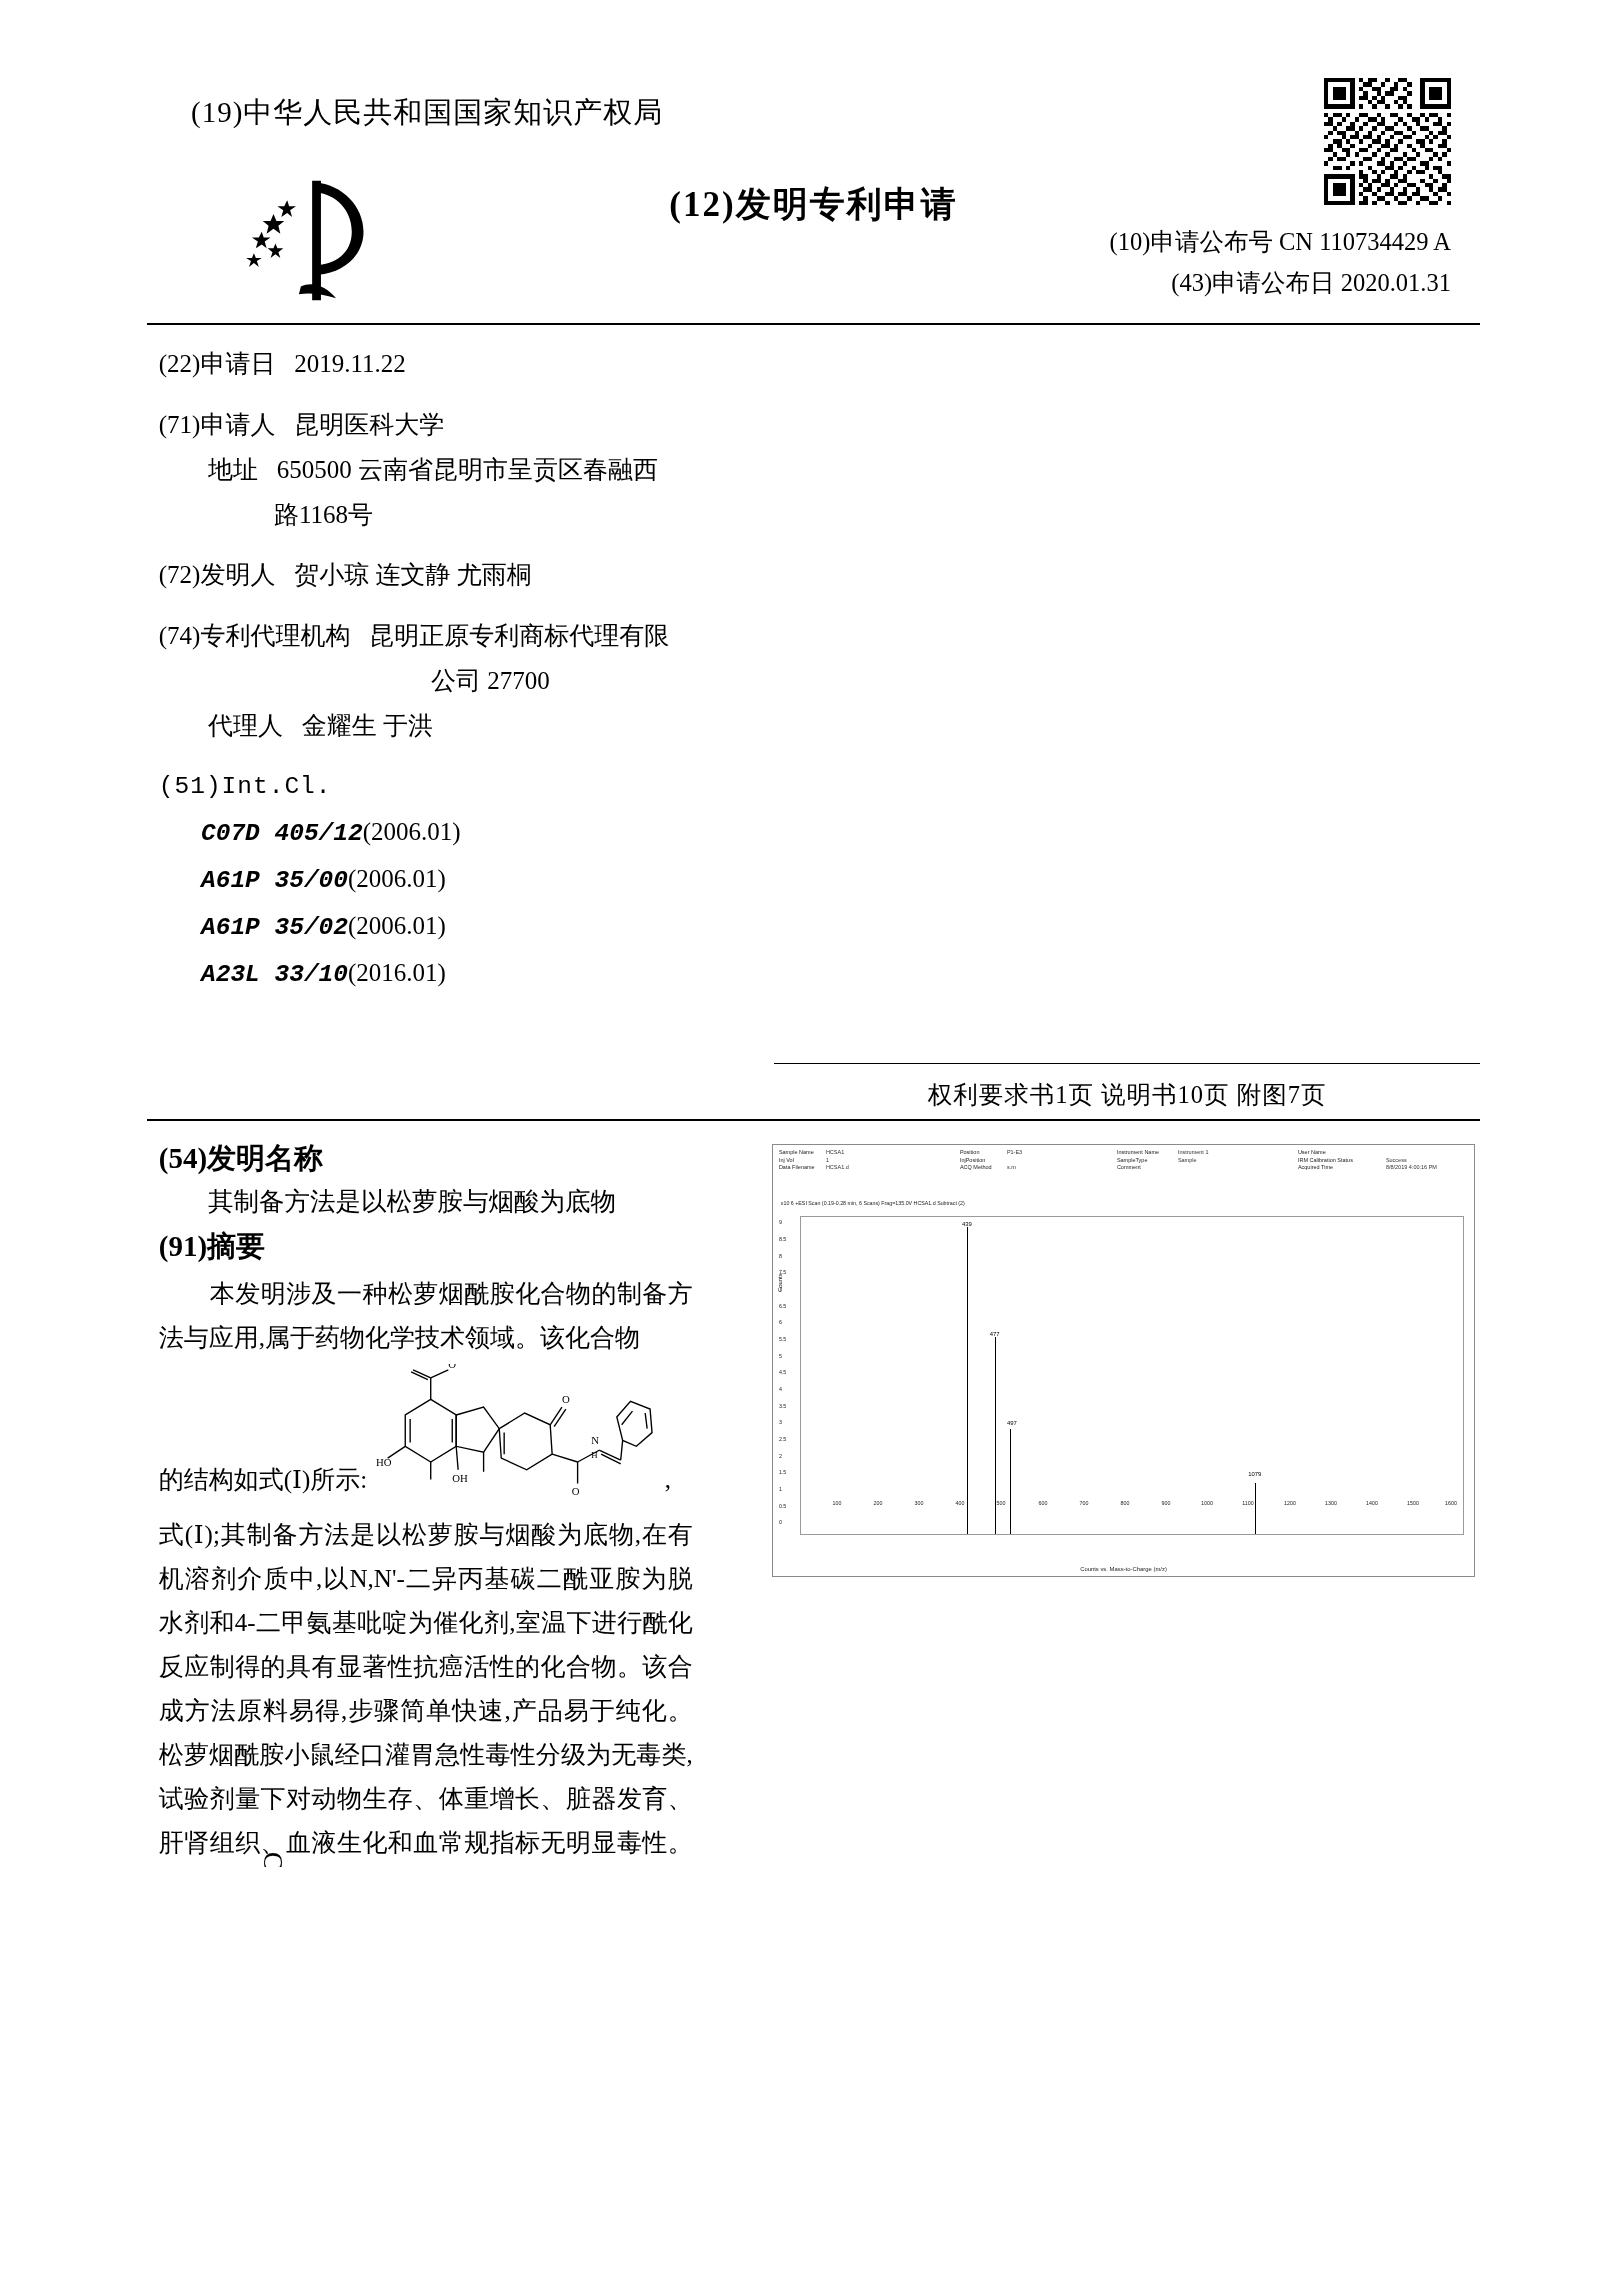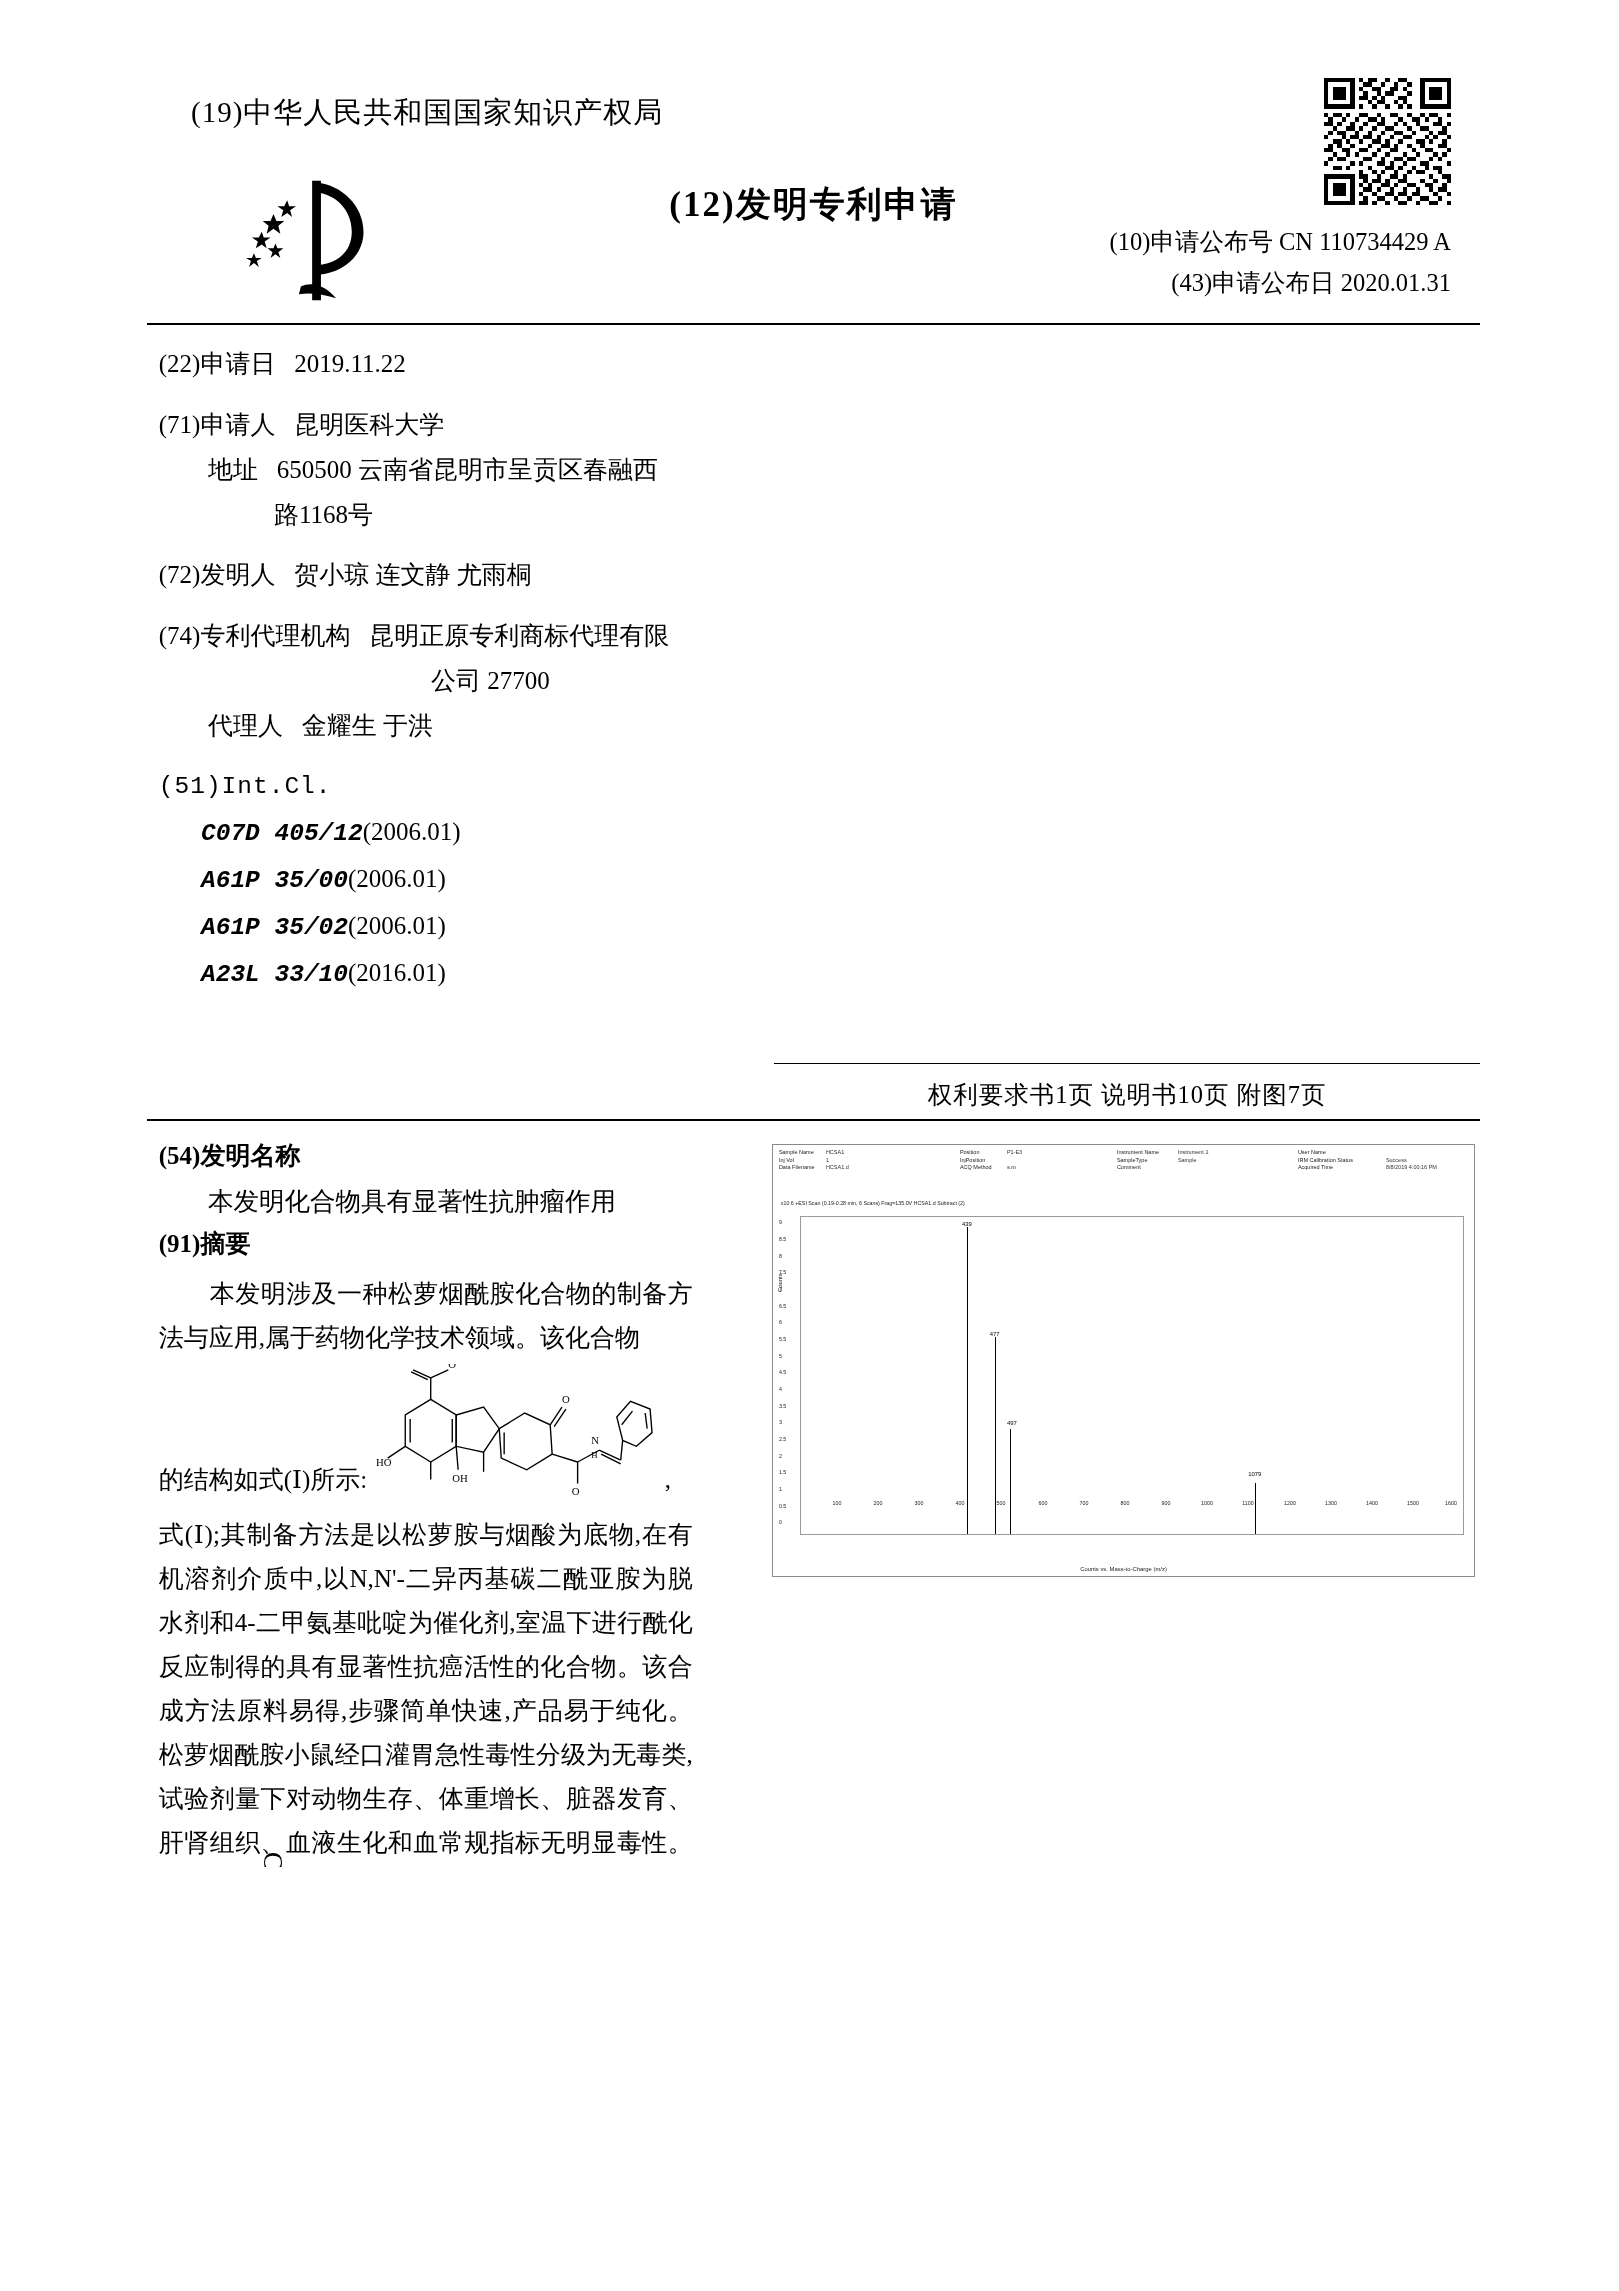--- a/index.html
+++ b/index.html
@@ -134,21 +134,21 @@
     left: 0;
     top: 1041px;
     width: 1333px;
     border-top: 2.9px solid #000;
   }
 
   
   .sec-title {
     position: absolute;
     left: 11.8px;
-    font-size: 25px;
+    font-size: 29px;
     font-weight: bold;
     white-space: nowrap;
   }
   #inv-title-label { top: 1061px; }
   #abs-label { top: 1149px; }
   .inv-name {
     position: absolute;
     left: 61px;
     top: 1106px;
     font-size: 25.5px;
@@ -612,21 +612,21 @@
       <div class="ipc-line">
         <span class="mono-ipc">A23L  33/10</span><span class="paren">(2016.01)</span>
       </div>
     </div>
 
     <div class="rule-counts-top"></div>
     <div class="counts">权利要求书1页    说明书10页    附图7页</div>
     <div class="rule-mid"></div>
 
     <div class="sec-title" id="inv-title-label">(54)发明名称</div>
-    <div class="inv-name">本发明化合物具有显著性抗肿瘤作用</div>
+    <div class="inv-name">其制备方法是以松萝胺与烟酸为底物</div>
     <div class="sec-title" id="abs-label">(91)摘要</div>
 
     <div class="abstract">
       <p>本发明涉及一种松萝烟酰胺化合物的制备方法与应用,属于药物化学技术领域。该化合物</p>
 
       <div class="struct-wrap">
         <span class="struct-lead">的结构如式(Ⅰ)所示:</span>
         <span class="struct-img">
           <svg viewBox="0 0 290 150" width="284" height="147" aria-hidden="true" style="font-size:25.5px">
             <g stroke="#000" fill="none" stroke-width="1.4">

